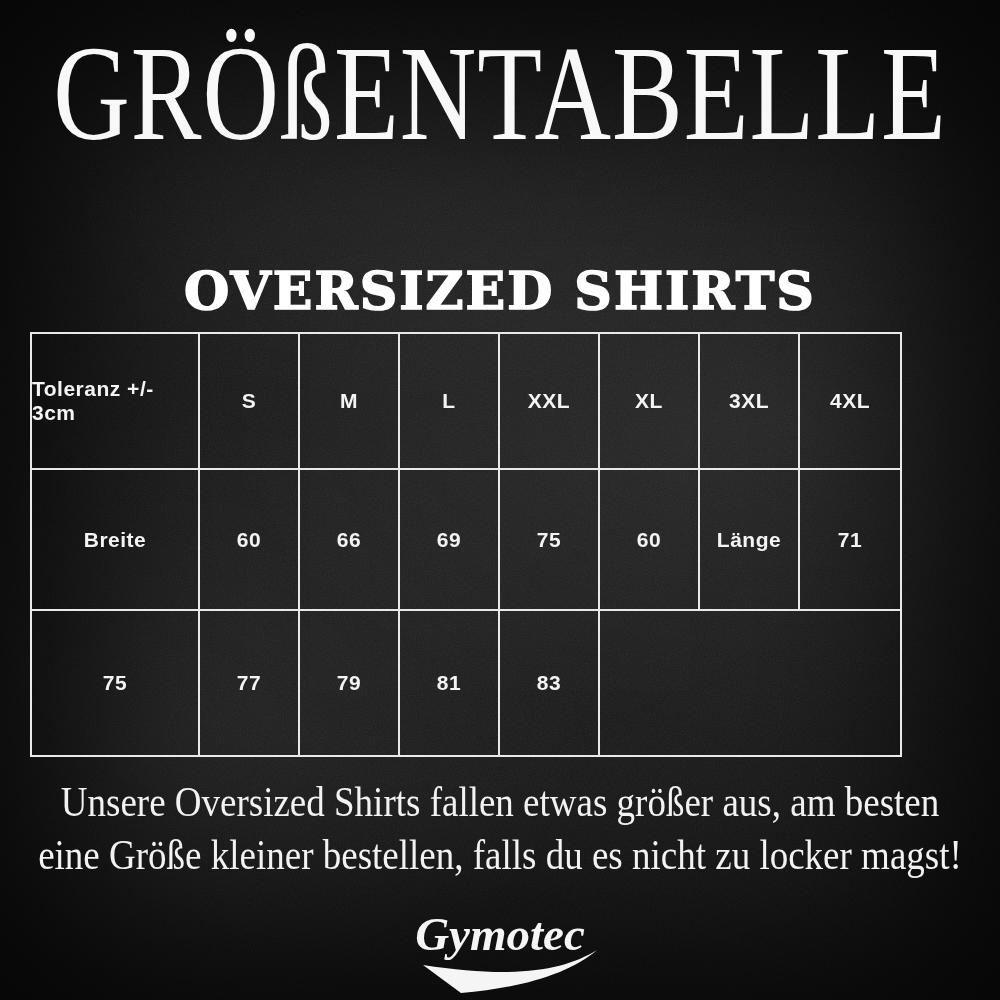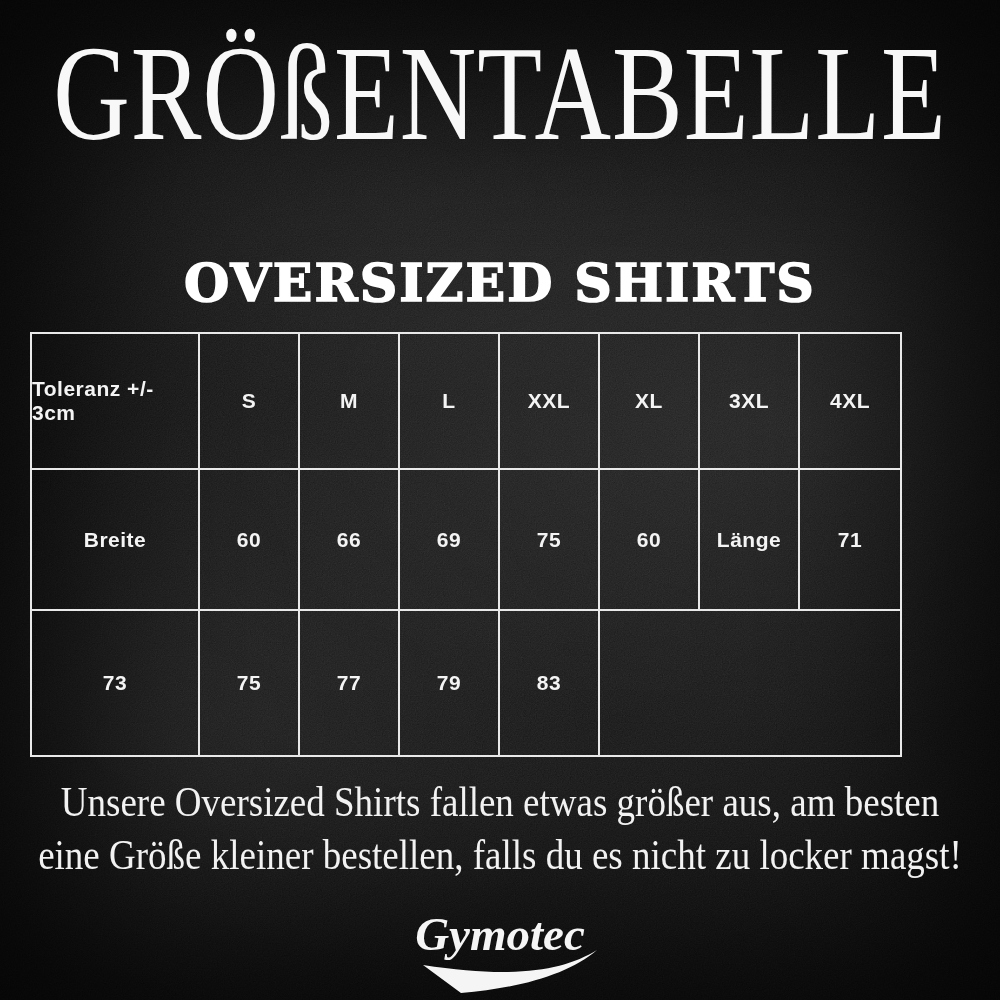--- a/index.html
+++ b/index.html
@@ -38,21 +38,21 @@
     font-size: 106px;
     letter-spacing: 1px;
     color: #f8f8f8;
     transform: scaleY(1.28);
     transform-origin: top center;
     white-space: nowrap;
   }
   .subtitle {
     position: absolute;
     top: 252px; left: 0; right: 0;
-    margin: 0;
+    margin: 8px;
     text-align: center;
     font-family: "DejaVu Serif", serif;
     font-weight: 700;
     font-size: 52px;
     letter-spacing: 2px;
     color: #ffffff;
     -webkit-text-stroke: 1.6px #ffffff;
     white-space: nowrap;
   }
 
@@ -135,24 +135,24 @@
 
     <div class="cell">Breite</div>
     <div class="cell">60</div>
     <div class="cell">66</div>
     <div class="cell">69</div>
     <div class="cell">75</div>
     <div class="cell">60</div>
 
     <div class="cell">Länge</div>
     <div class="cell">71</div>
-    <div class="cell">73</div>
     <div class="cell">75</div>
     <div class="cell">77</div>
     <div class="cell">79</div>
+    <div class="cell">81</div>
     <div class="cell">83</div>
   </div>
 
   <p class="note">
     <span>Unsere Oversized Shirts fallen etwas größer aus, am besten</span>
     <span>eine Größe kleiner bestellen, falls du es nicht zu locker magst!</span>
   </p>
 
   <div class="logo">
     <svg width="230" height="100" viewBox="0 0 230 100">

